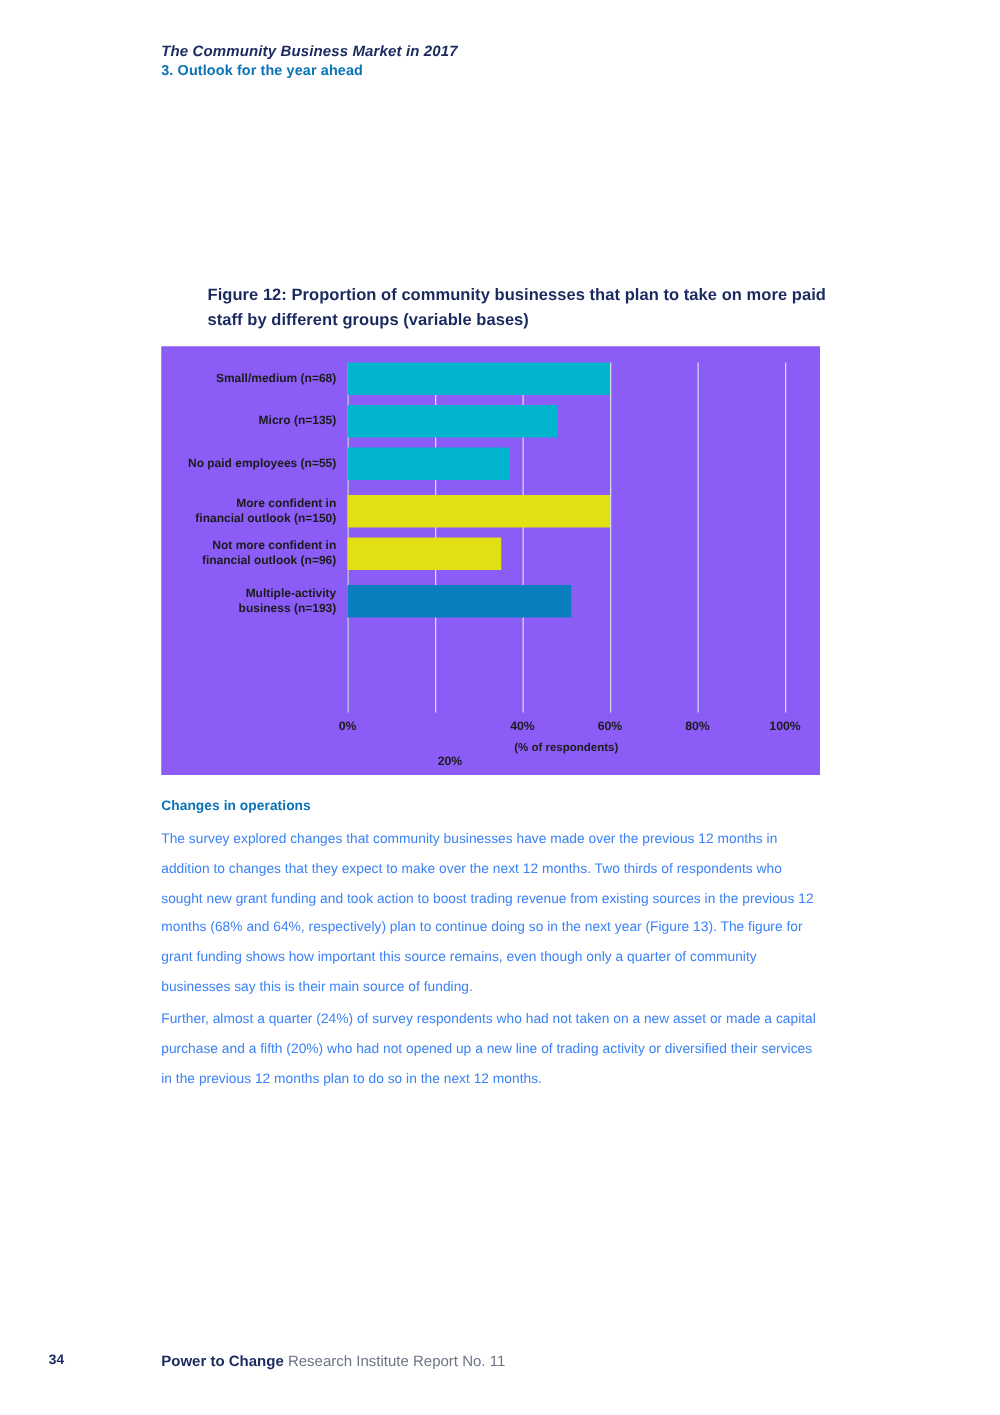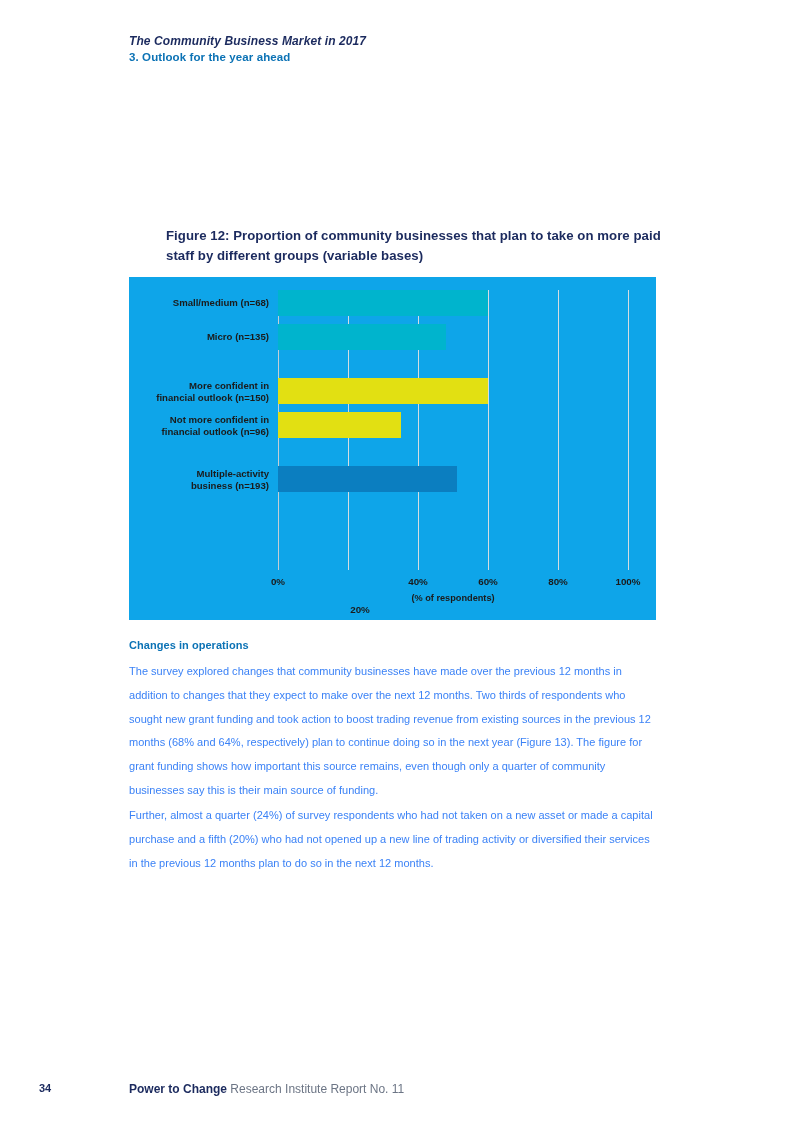--- a/index.html
+++ b/index.html
@@ -53,21 +53,21 @@
     margin-left: 37px;
   }
 
   
   .chart-panel {
     position: absolute;
     left: 129px;
     top: 277px;
     width: 527px;
     height: 343px;
-    background: #0ea5e9;
+    background: #8b5cf6;
   }
   .plot-wrap {
     position: absolute;
     left: 0;
     top: 0;
     width: 527px;
     height: 343px;
   }
   
   .grid-layer {
@@ -93,21 +93,21 @@
     left: 0;
     top: 13px;
     width: 527px;
   }
   .bar-row {
     position: relative;
     height: 26px;
     margin-bottom: 8px;
   }
   .bar-row.group-start {
-    margin-top: 28px;
+    margin-top: 12px;
     padding-left: 48px;
   }
   .bar-label {
     position: absolute;
     left: 0;
     width: 140px;
     top: 50%;
     transform: translateY(-50%);
     text-align: right;
     font-size: 9.6px;
@@ -232,20 +232,26 @@
         <div class="bar-row">
           <div class="bar-label">Small/medium (n=68)</div>
           <div class="bar-track">
             <div class="bar" style="width: 210px; background: rgb(0, 180, 205);"></div>
           </div>
         </div>
         <div class="bar-row">
           <div class="bar-label">Micro (n=135)</div>
           <div class="bar-track">
             <div class="bar" style="width: 168px; background: rgb(0, 180, 205);"></div>
+          </div>
+        </div>
+        <div class="bar-row">
+          <div class="bar-label">No paid employees (n=55)</div>
+          <div class="bar-track">
+            <div class="bar" style="width: 129.5px; background: rgb(0, 180, 205);"></div>
           </div>
         </div>
         <div class="bar-row group-start">
           <div class="bar-label">More confident in
 financial outlook (n=150)</div>
           <div class="bar-track">
             <div class="bar" style="width: 210px; background: rgb(226, 224, 18);"></div>
           </div>
         </div>
         <div class="bar-row">

